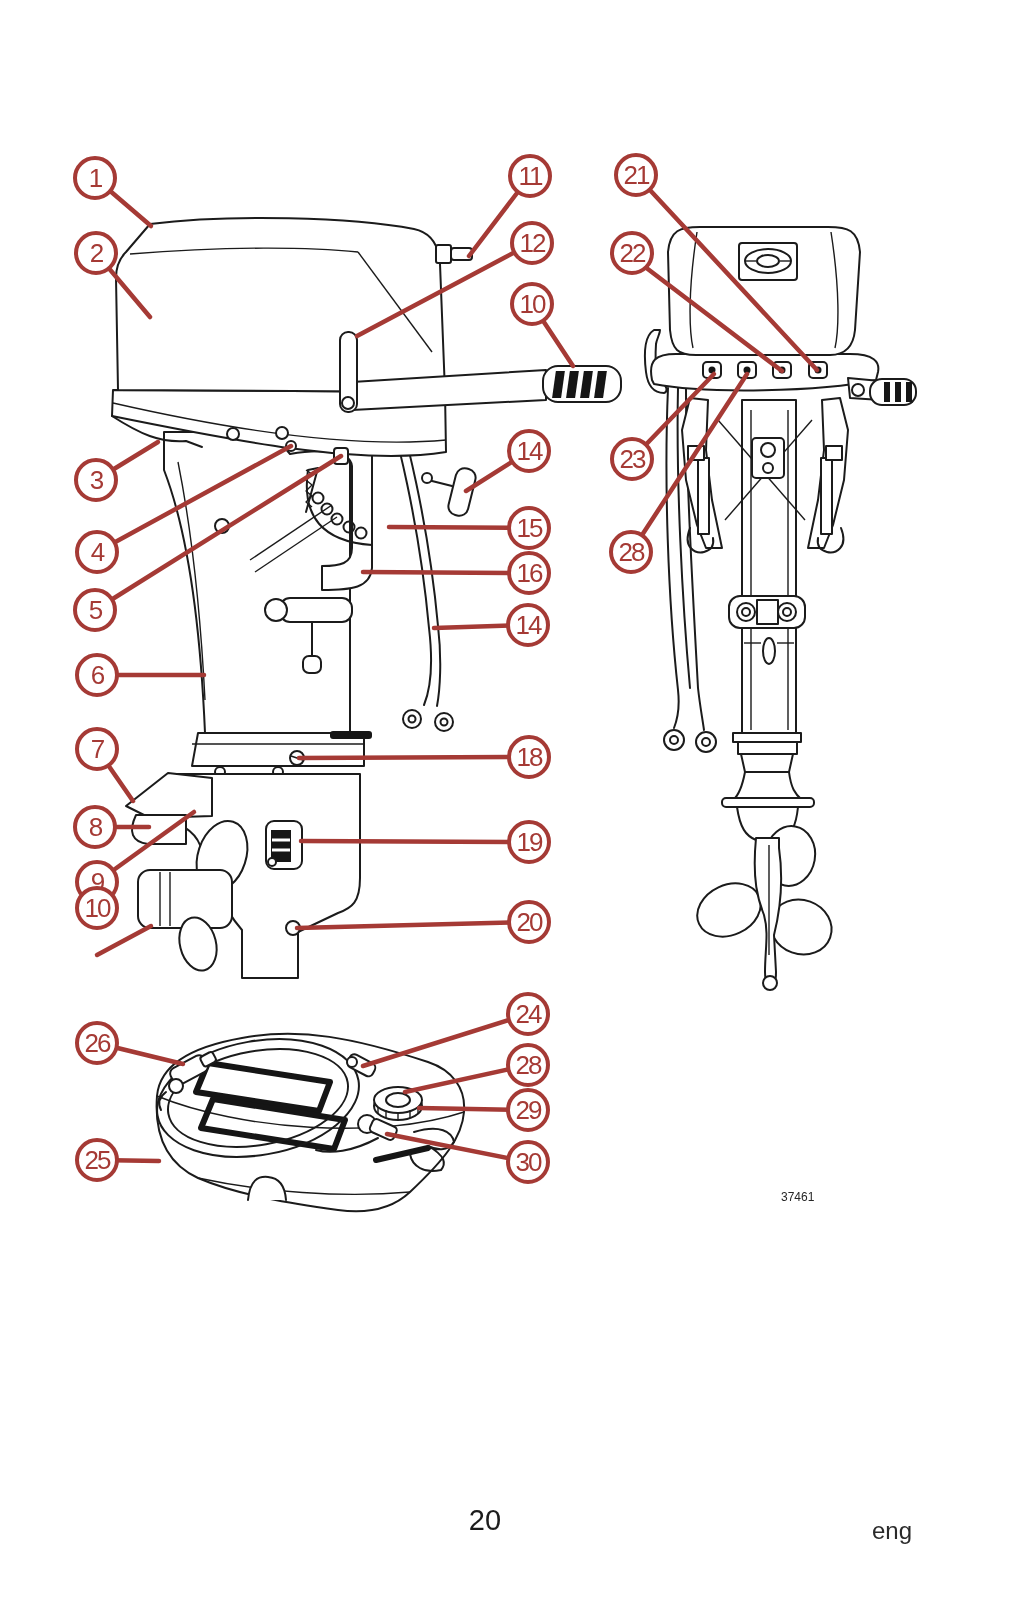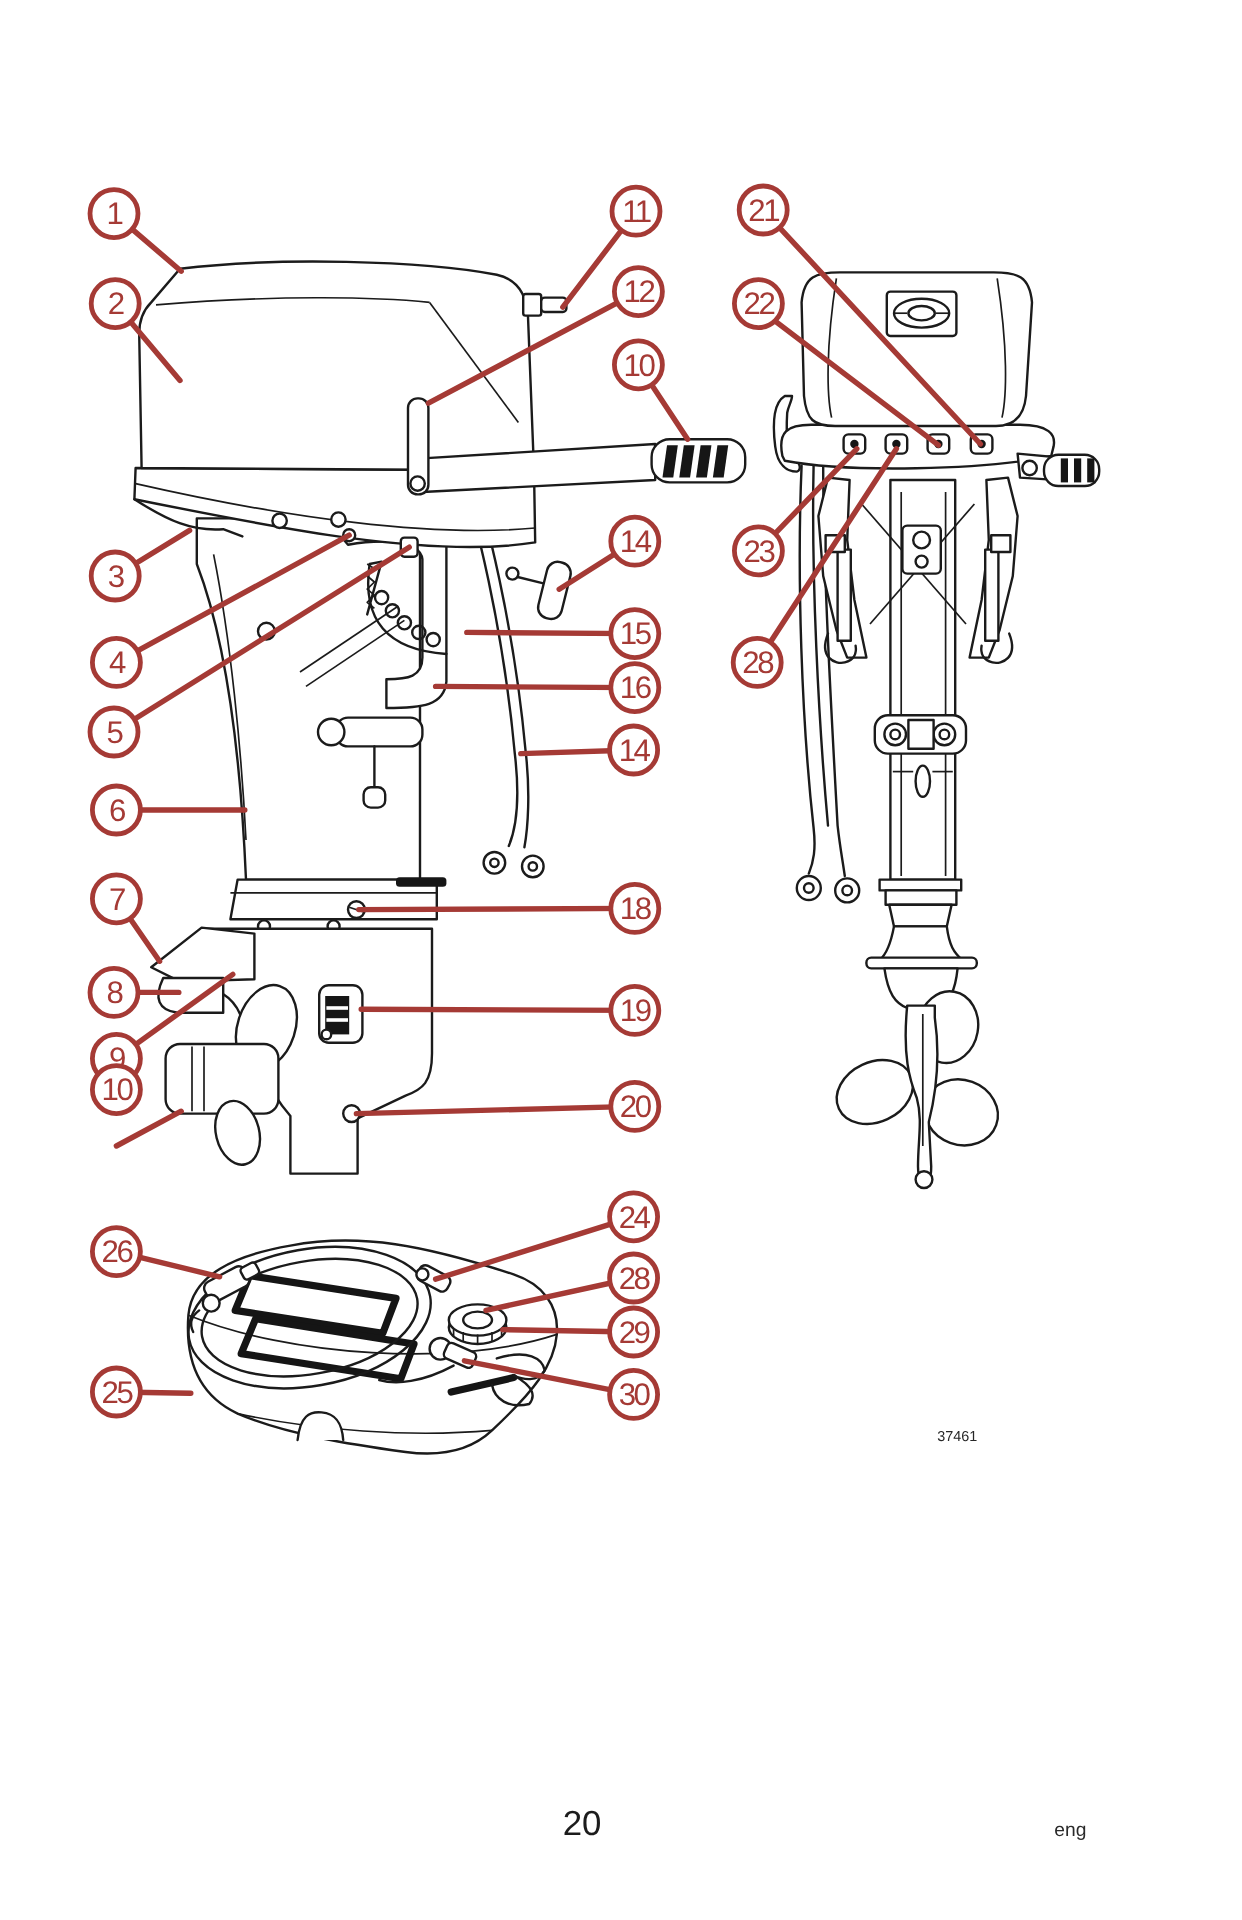--- a/index.html
+++ b/index.html
@@ -14,21 +14,21 @@
   }
   .fig-svg{position:absolute;left:0;top:0;width:1035px;height:1600px;}
   .co{
     position:absolute;width:36px;height:36px;border:4px solid #a53a35;
     border-radius:50%;background:#ffffff;color:#a53a35;
     font-size:26px;line-height:36px;text-align:center;letter-spacing:-2px;
     box-sizing:content-box;
   }
   .fig-number{position:absolute;left:781px;top:1190px;font-size:12px;color:#262626;}
   .page-number{position:absolute;left:455px;top:1504px;width:60px;text-align:center;font-size:29px;color:#1c1c1c;}
-  .lang{position:absolute;left:862px;top:1517px;width:60px;text-align:center;font-size:16px;color:#2a2a2a;}
+  .lang{position:absolute;left:862px;top:1517px;width:60px;text-align:center;font-size:24px;color:#2a2a2a;}
   
   .lw{stroke:#1b1b1b;stroke-width:2;fill:none;stroke-linejoin:round;stroke-linecap:round;}
   .lwf{stroke:#1b1b1b;stroke-width:2;fill:#ffffff;stroke-linejoin:round;stroke-linecap:round;}
   .lt{stroke:#1b1b1b;stroke-width:1.4;fill:none;stroke-linejoin:round;}
   .dk{fill:#161616;stroke:none;}
   .thick{stroke:#151515;stroke-width:6;fill:none;stroke-linejoin:round;stroke-linecap:round;}
   .ld{stroke:#a53a35;stroke-width:4.5;stroke-linecap:round;}
 </style>
 </head>
 <body>

